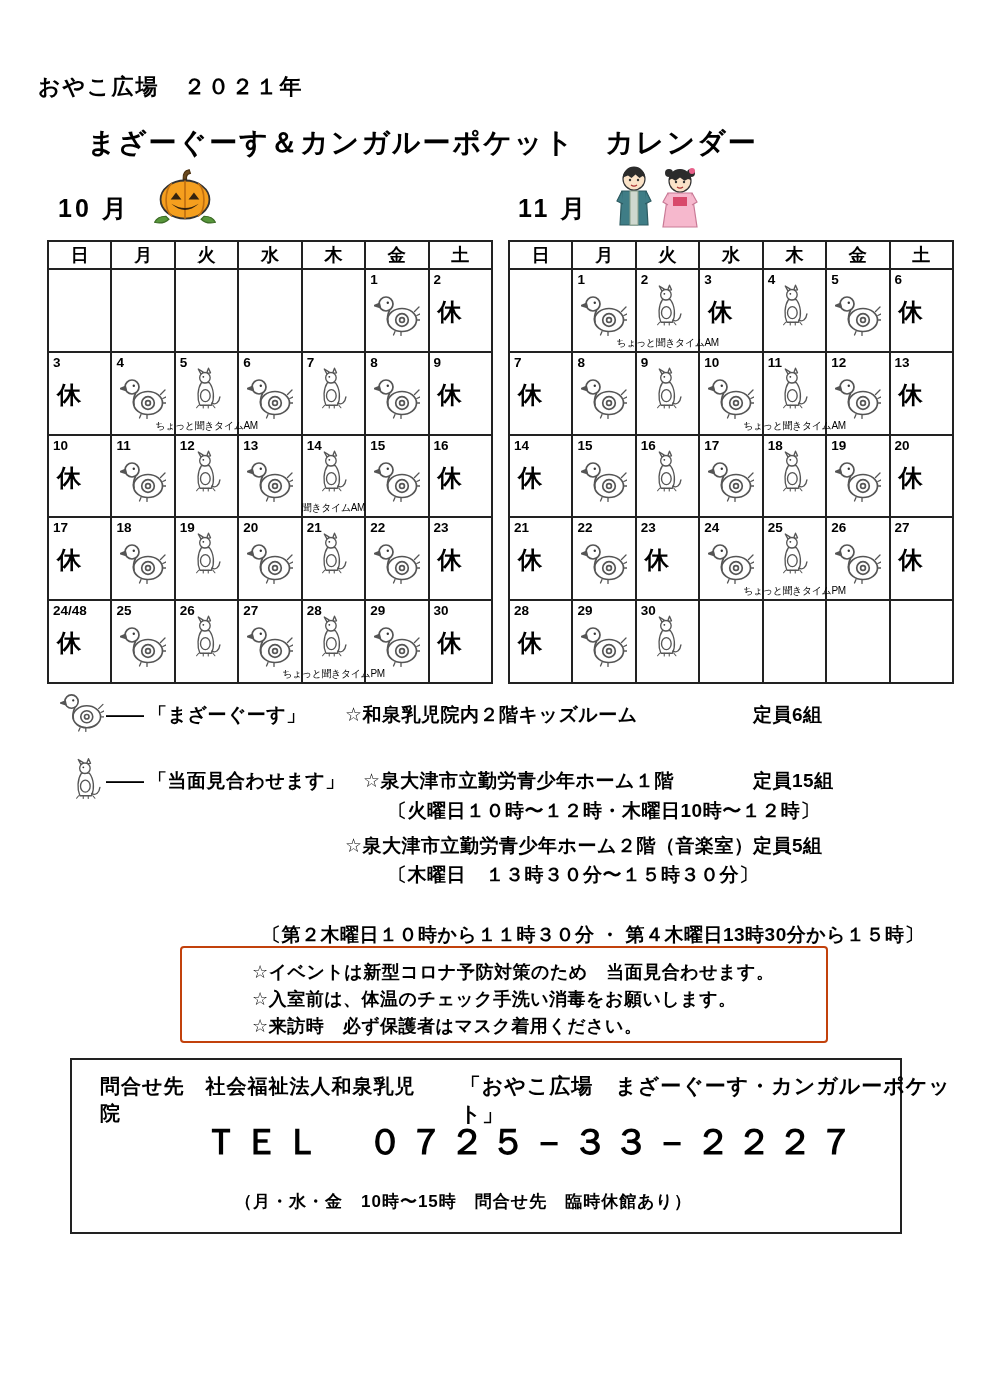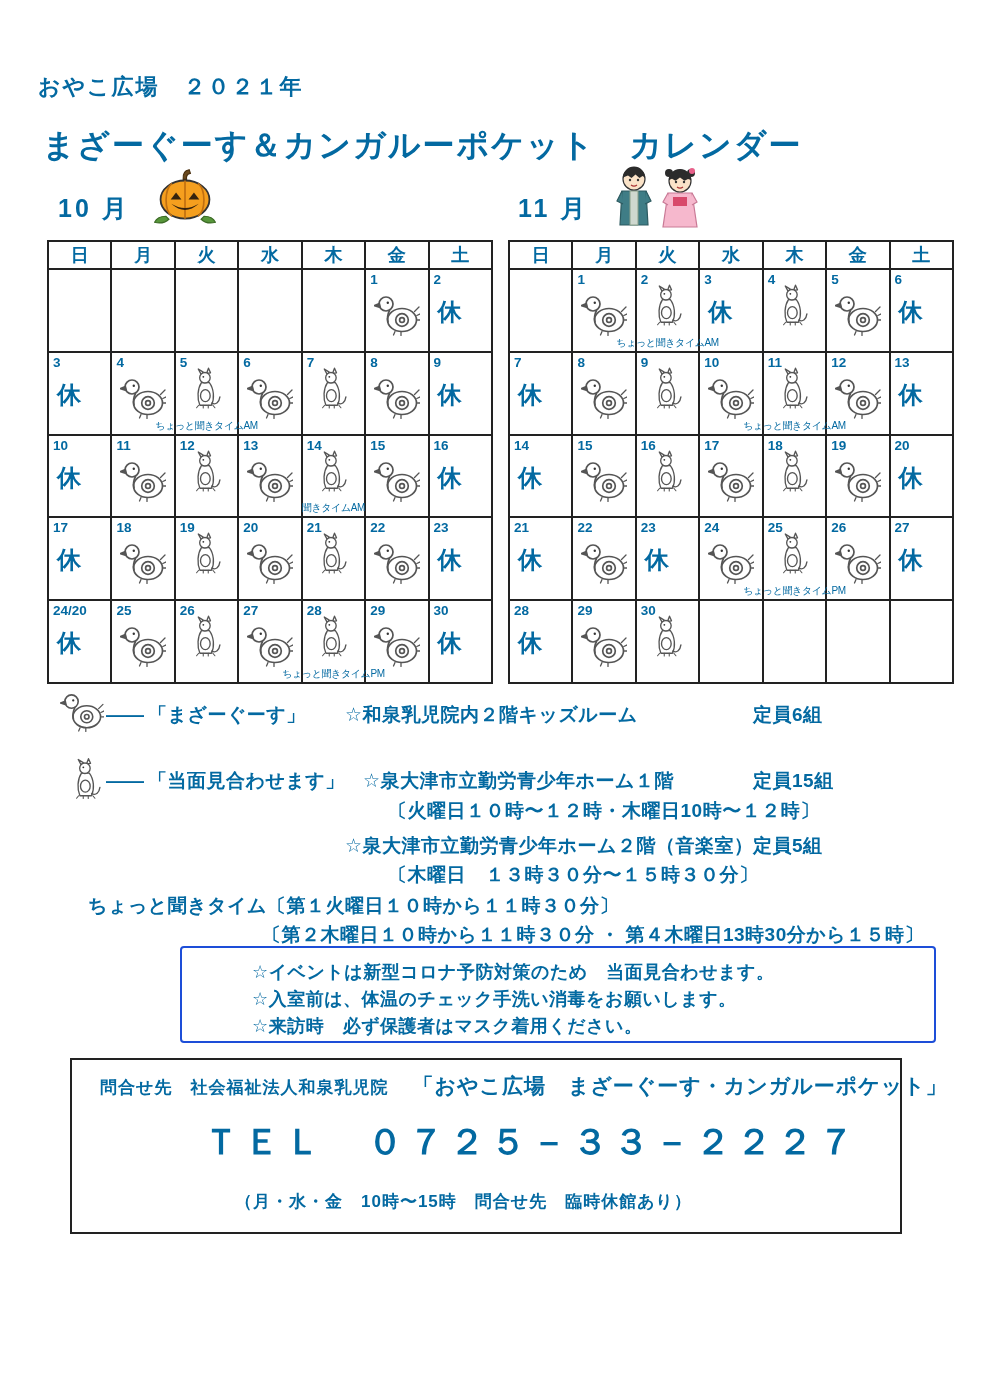--- a/index.html
+++ b/index.html
@@ -1,25 +1,25 @@
 <!DOCTYPE html>
 <html><head>
 <meta charset="utf-8">
 <style>
   * { margin:0; padding:0; box-sizing:border-box; }
   html,body { background:#fff; }
   .page {
     position:relative; width:994px; height:1376px; margin:0 auto;
-    background:#fff; color:#0369a1; overflow:hidden;
+    background:#fff; color:#000000; overflow:hidden;
     font-family:"Liberation Sans","DejaVu Sans",sans-serif; font-weight:700;
   }
   .abs { position:absolute; }
 
   .header-line { left:38px; top:72px; font-size:22px; letter-spacing:2px; }
-  .doc-title  { left:0; top:124px; width:845px; text-align:center; font-size:32px; letter-spacing:2px; }
+  .doc-title  { left:0; top:124px; width:845px; text-align:center; font-size:28px; letter-spacing:2px; }
 
   .month-label { font-size:25px; letter-spacing:3px; }
   .month-oct { left:58px;  top:192px; }
   .month-nov { left:518px; top:192px; }
   .pumpkin-wrap { left:154px; top:164px; width:62px; height:64px; }
   .kids-wrap    { left:610px; top:162px; width:96px; height:68px; }
   .pumpkin-wrap svg, .kids-wrap svg { width:100%; height:100%; display:block; }
 
   
   .cal-grid {
@@ -67,29 +67,29 @@
   .cap-2 { left:753px; top:768px; }
   .cap-3 { left:753px; top:833px; }
   .time-1 { left:388px; top:732px; }
   .time-2 { left:388px; top:798px; }
   .time-3 { left:388px; top:862px; }
   .kiki-1 { left:88px;  top:893px; }
   .kiki-2 { left:262px; top:922px; }
 
   
   .notice-box {
-    left:180px; top:946px; width:756px; height:97px;
-    border:2px solid #1d4ed8; border-radius:4px; padding:11px 0 0 70px;
+    left:180px; top:946px; width:648px; height:97px;
+    border:2px solid #c2410c; border-radius:4px; padding:11px 0 0 70px;
   }
   .notice-line { font-size:18px; line-height:27px; letter-spacing:0.5px; }
 
   
   .contact-box { left:70px; top:1058px; width:832px; height:176px; border:2px solid #222; }
   .contact-line1 { left:100px; top:1072px; display:flex; align-items:baseline; }
-  .contact-intro { font-size:17px; letter-spacing:1px; }
+  .contact-intro { font-size:20px; letter-spacing:1px; }
   .contact-name  { font-size:21px; margin-left:24px; letter-spacing:1px; }
   .contact-tel   { left:203px; top:1118px; font-size:36px; letter-spacing:5px; }
   .contact-hours { left:235px; top:1190px; font-size:17px; letter-spacing:1px; }
 </style>
 </head>
 <body>
 
 <div class="page">
 
   <div class="abs header-line">おやこ広場　２０２１年</div>
@@ -453,21 +453,21 @@
             </g>
             <circle cx="13.8" cy="8.8" r="1.2" fill="#333"></circle>
           </svg>
         </span>
       </div>
       <div class="cal-cell">
         <span class="day">23</span>
         <span class="rest">休</span>
       </div>
       <div class="cal-cell">
-        <span class="day">24/20</span>
+        <span class="day">24/48</span>
         <span class="rest">休</span>
       </div>
       <div class="cal-cell">
         <span class="day">25</span>
         <span class="mark goose">
           <svg viewBox="0 0 46 42">
             <g fill="#fff" stroke="#555" stroke-width="1.7" stroke-linecap="round" stroke-linejoin="round">
               <ellipse cx="28" cy="26" rx="14.5" ry="11.5"></ellipse>
               <path d="M40.5 17.5l4.5-4.5M42.8 21.5l5.5-2.5M43.5 26h5.5" fill="none" stroke-width="1.3"></path>
               <circle cx="12" cy="10" r="7"></circle>
@@ -1004,21 +1004,20 @@
   <span class="abs legend-dash dash-2">――</span>
   <span class="abs legend-text name-2">「当面見合わせます」</span>
   <span class="abs legend-text place-2">☆泉大津市立勤労青少年ホーム１階</span>
   <span class="abs legend-text cap-2">定員15組</span>
   <span class="abs legend-text time-2">〔火曜日１０時〜１２時・木曜日10時〜１２時〕</span>
 
   <span class="abs legend-text place-3">☆泉大津市立勤労青少年ホーム２階（音楽室）</span>
   <span class="abs legend-text cap-3">定員5組</span>
   <span class="abs legend-text time-3">〔木曜日　１３時３０分〜１５時３０分〕</span>
 
-  <span class="abs legend-text kiki-1">ちょっと聞きタイム〔第１火曜日１０時から１１時３０分〕</span>
   <span class="abs legend-text kiki-2">〔第２木曜日１０時から１１時３０分 ・ 第４木曜日13時30分から１５時〕</span>
 
   <div class="abs notice-box">
     <div class="notice-line">☆イベントは新型コロナ予防対策のため　当面見合わせます。</div>
     <div class="notice-line">☆入室前は、体温のチェック手洗い消毒をお願いします。</div>
     <div class="notice-line">☆来訪時　必ず保護者はマスク着用ください。</div>
   </div>
 
   <div class="abs contact-box"></div>
   <div class="abs contact-line1">

